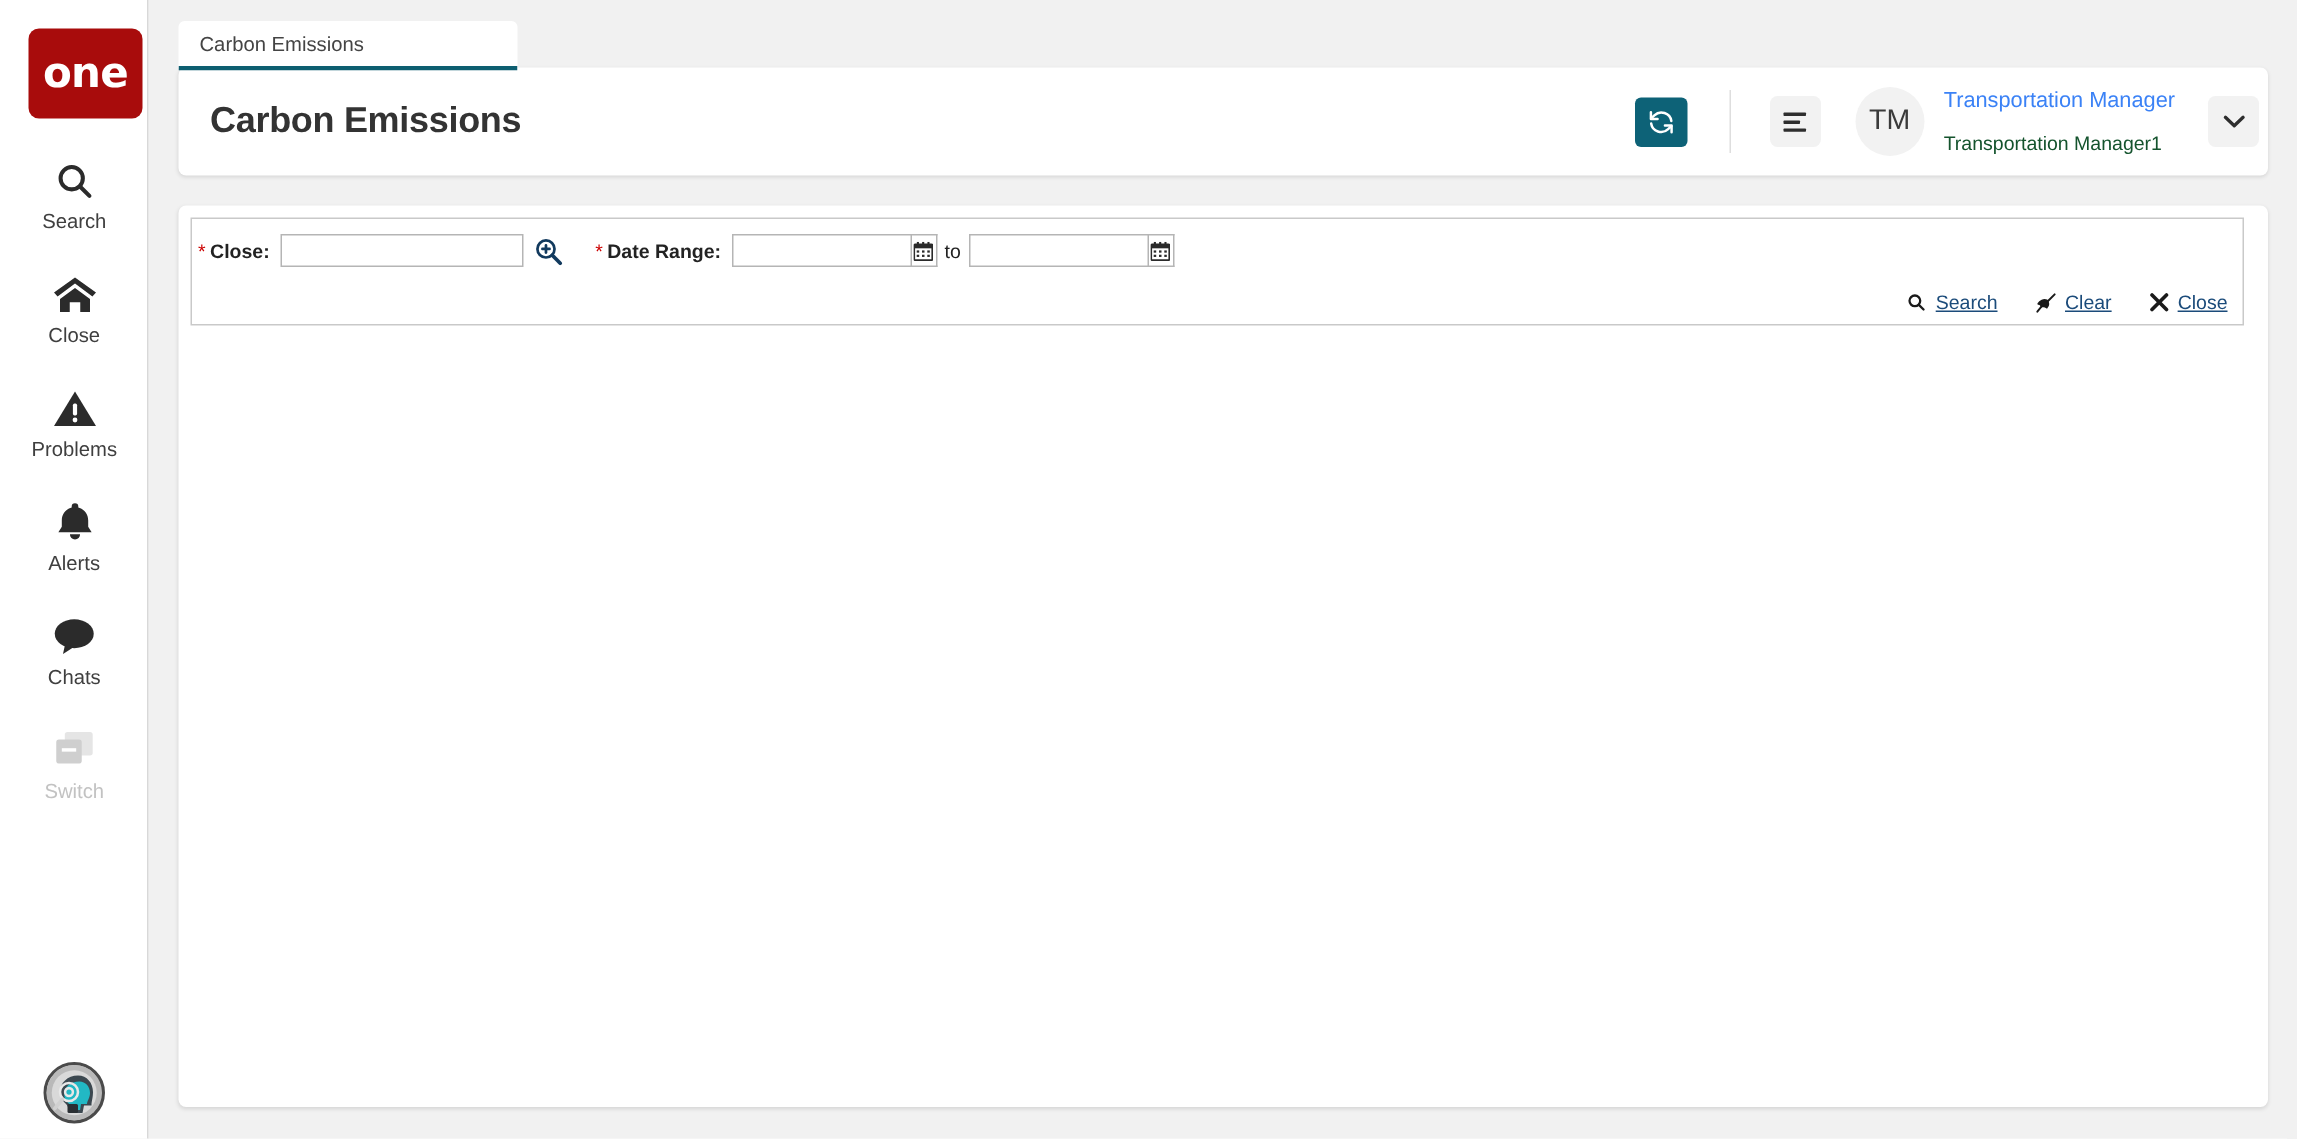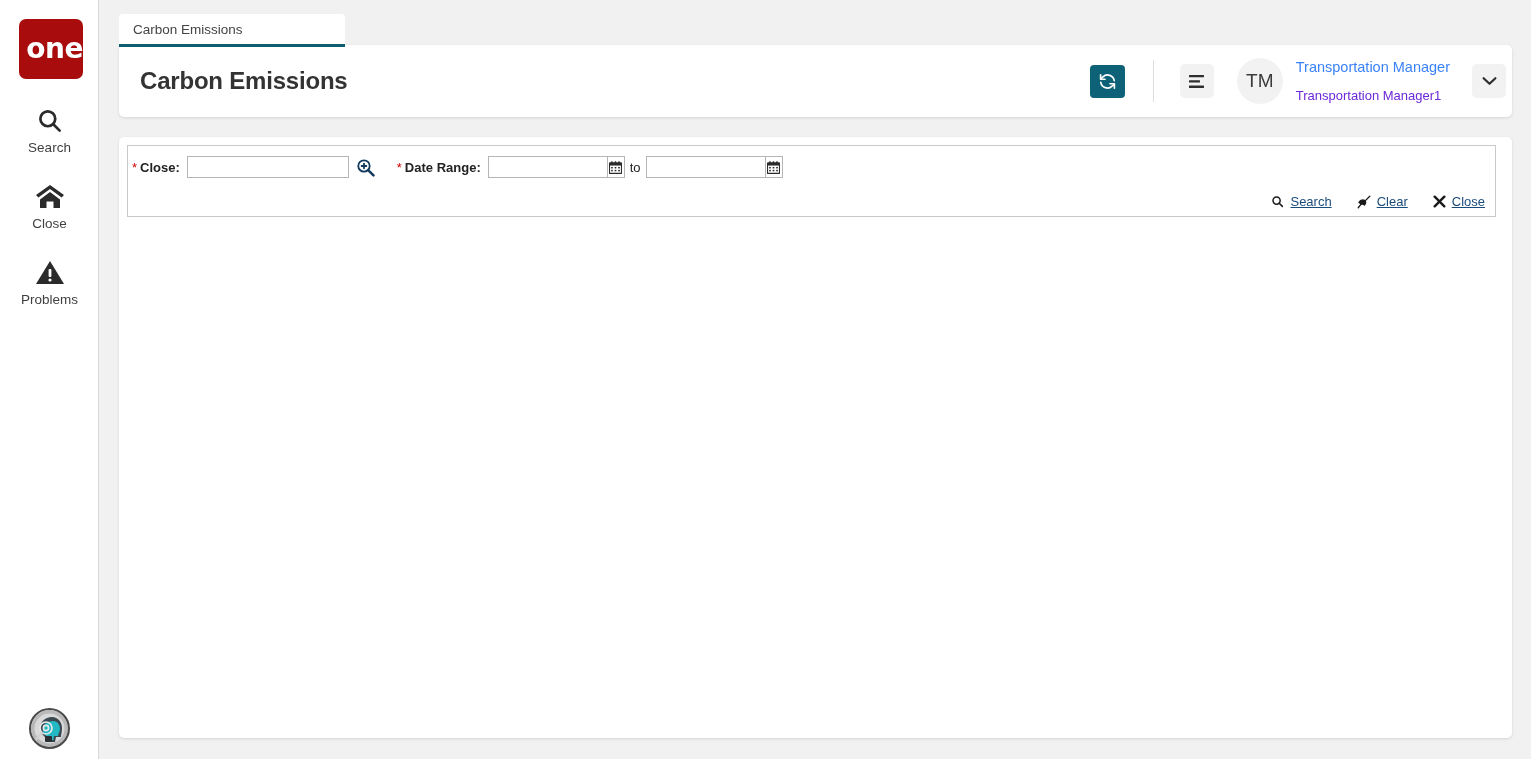--- a/index.html
+++ b/index.html
@@ -14,24 +14,24 @@
   
   #left-rail {
     position: absolute; left: 0; top: 0;
     width: 99px; height: 759px;
     background: #ffffff;
     border-right: 1px solid #d8d8d8;
     z-index: 5;
   }
   .logo-box {
     position: absolute; left: 19px; top: 19px;
-    width: 64px; height: 60px;
+    width: 76px; height: 60px;
     background: #a80c0c;
     border-radius: 7px;
-    display: flex; align-items: center; justify-content: flex-end;
+    display: flex; align-items: center; justify-content: center;
   }
   .logo-box .logo-text {
     color: #ffffff;
     font-size: 28px;
     font-weight: 600;
     letter-spacing: -0.5px;
     line-height: 1;
     font-family: "DejaVu Sans", sans-serif;
   }
   .rail-item {
@@ -142,21 +142,21 @@
   .user-block {
     margin-left: 13px;
     display: flex; flex-direction: column;
     justify-content: center;
     line-height: 1.25;
   }
   .user-name {
     font-size: 14.5px; font-weight: normal; color: #3b82f6; text-align: right;
   }
   .user-sub {
-    font-size: 13px; color: #6d28d9; margin-top: 12px;
+    font-size: 13px; color: #14532d; margin-top: 12px;
   }
   .chev-btn {
     width: 34px; height: 34px;
     background: #f2f2f2;
     border-radius: 5px;
     display: flex; align-items: center; justify-content: center;
     margin-left: 22px;
     cursor: pointer;
     border: none;
   }
@@ -285,22 +285,50 @@
     <span class="rail-icon">
       <svg width="30" height="27" viewBox="0 0 30 27" fill="currentColor">
         <path d="M15 2 L29 25 H1 Z"></path>
         <rect x="13.6" y="10" width="2.8" height="8" fill="#ffffff" rx="1.1"></rect>
         <circle cx="15" cy="21" r="1.6" fill="#ffffff"></circle>
       </svg>
     </span>
     <span class="rail-label">Problems</span>
   </div>
 
-
-
+  <div class="rail-item" style="top:332px">
+    <span class="rail-icon">
+      <svg width="26" height="28" viewBox="0 0 26 28" fill="currentColor">
+        <path d="M13 1.5 a2.2 2.2 0 0 1 2.2 2.2 v0.7 c4.1 1 6.6 4.3 6.6 8.6 v4.2 l2.3 3.6 H1.9 l2.3-3.6 v-4.2 c0-4.3 2.5-7.6 6.6-8.6 v-0.7 A2.2 2.2 0 0 1 13 1.5 Z"></path>
+        <path d="M9.6 22.2 h6.8 a3.4 3.4 0 0 1 -6.8 0 Z"></path>
+      </svg>
+    </span>
+    <span class="rail-label">Alerts</span>
+  </div>
+
+  <div class="rail-item" style="top:408px">
+    <span class="rail-icon">
+      <svg width="29" height="26" viewBox="0 0 29 26" fill="currentColor">
+        <ellipse cx="14.5" cy="11.5" rx="13" ry="9.6"></ellipse>
+        <path d="M8.5 18 L7 25 L14 20.5 Z"></path>
+      </svg>
+    </span>
+    <span class="rail-label">Chats</span>
+  </div>
+
+  <div class="rail-item disabled" style="top:484px">
+    <span class="rail-icon">
+      <svg width="28" height="26" viewBox="0 0 28 26" fill="currentColor">
+        <path d="M9 1 h15 a1.8 1.8 0 0 1 1.8 1.8 v12 a1.8 1.8 0 0 1 -1.8 1.8 h-15 A1.8 1.8 0 0 1 7.2 14.8 V2.8 A1.8 1.8 0 0 1 9 1 Z" opacity="0.55"></path>
+        <path d="M3.3 6 h13.4 a1.8 1.8 0 0 1 1.8 1.8 v12.4 a1.8 1.8 0 0 1 -1.8 1.8 H3.3 a1.8 1.8 0 0 1 -1.8-1.8 V7.8 A1.8 1.8 0 0 1 3.3 6 Z"></path>
+        <rect x="5.2" y="11.8" width="9.6" height="2.3" fill="#ffffff"></rect>
+      </svg>
+    </span>
+    <span class="rail-label">Switch</span>
+  </div>
 
 
   <div class="assistant-avatar">
     <svg width="37" height="37" viewBox="0 0 37 37">
       <circle cx="18.5" cy="18.5" r="18.5" fill="#b9b9b9"></circle>
       <circle cx="18.5" cy="18.5" r="15" fill="#d9d9d9"></circle>
       <path d="M21 7 c6 0 10 5 10 11 c0 4-1 6-1 9 h-5 l-1 5 h-9 c0-4-1-5-3-7 c-2-2-3-4-3-7 C9 12 14 7 21 7 Z" fill="#3c4850"></path>
       <path d="M22 11 c4 0 7 3.4 7 7.6 c0 3.2-2 5.4-2 7.4 h-4 l-0.6 4 h-6 c0-2.8-1-3.8-2.4-5.2 c-1.6-1.6-2.2-3.2-2.2-5.4 C11.8 14.6 16 11 22 11 Z" fill="#22b8c4"></path>
       <circle cx="15" cy="18" r="6" fill="none" stroke="#e8e8e8" stroke-width="1.7"></circle>
       <circle cx="15" cy="18" r="2.6" fill="none" stroke="#e8e8e8" stroke-width="1.7"></circle>

